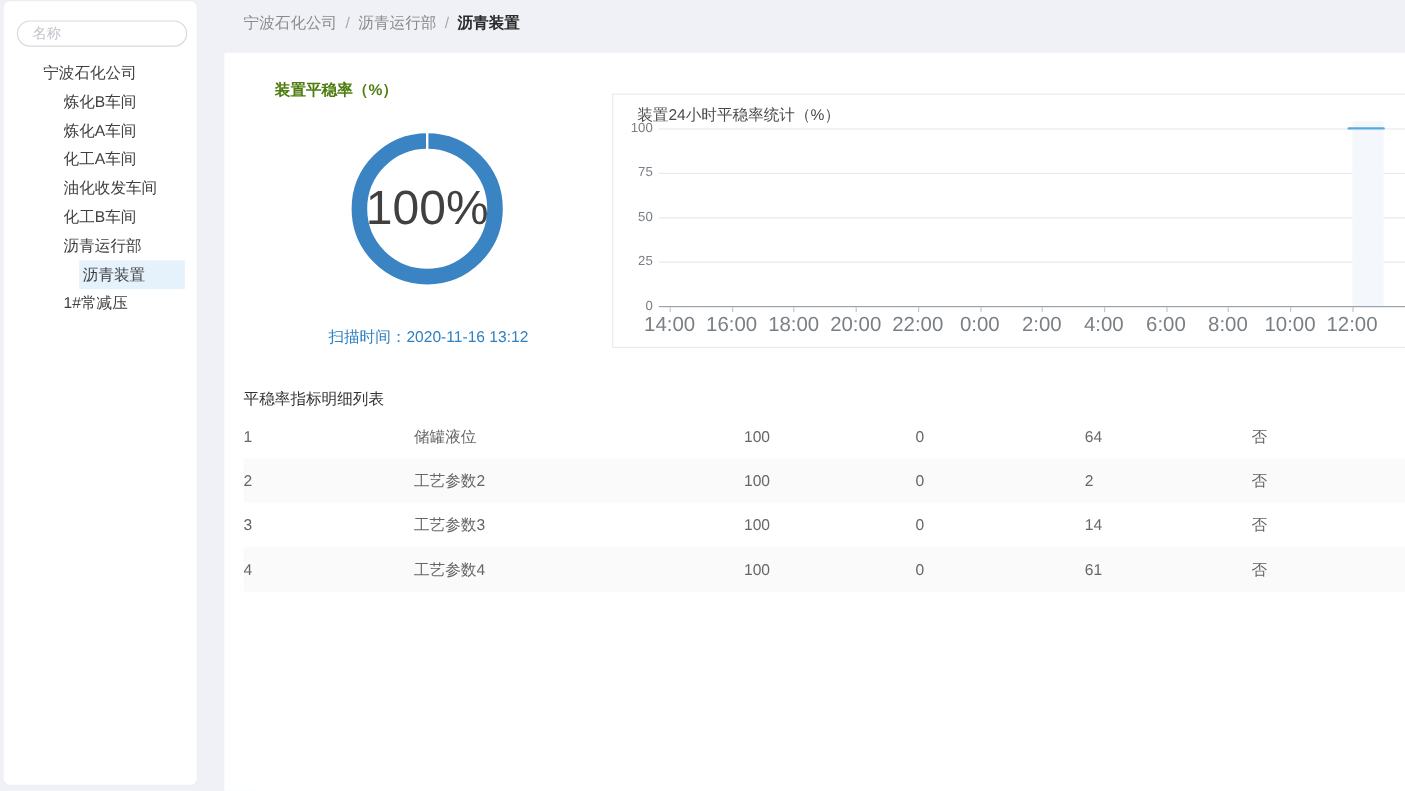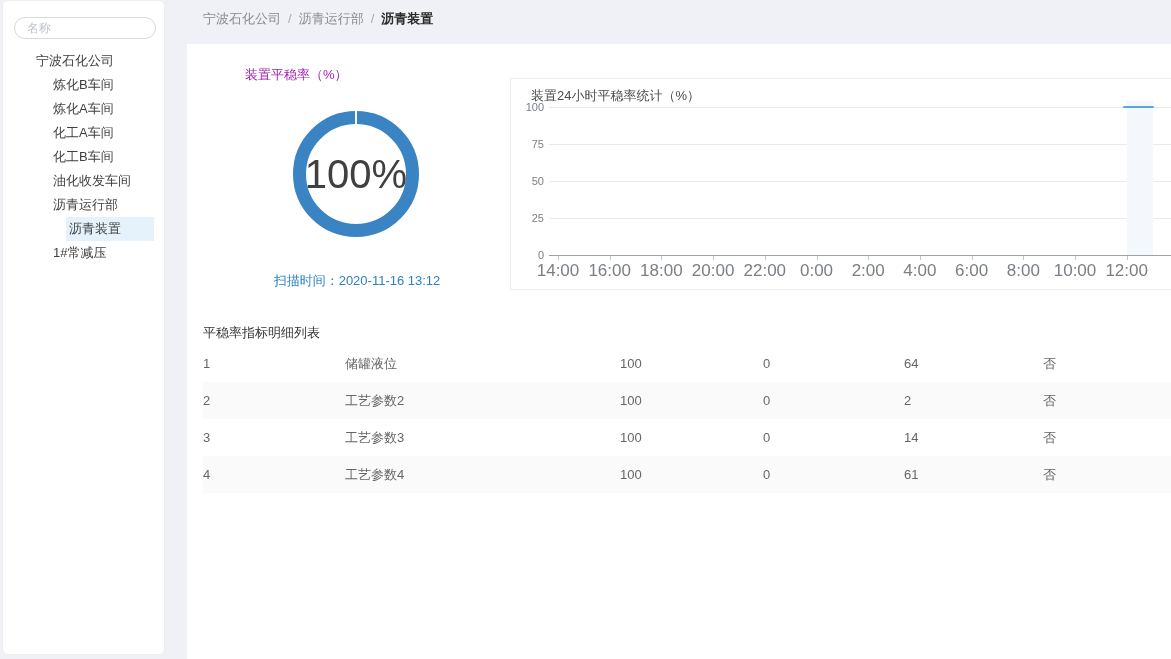--- a/index.html
+++ b/index.html
@@ -29,21 +29,21 @@
     color:#8b8b8b; white-space:nowrap; }
   .breadcrumb .crumb { color:#8b8b8b; cursor:pointer; }
   .breadcrumb .sep { margin:0 7px; color:#a9a9a9; }
   .breadcrumb .current { color:#2b2b2b; font-weight:600; }
 
   
   .card { position:absolute; left:187px; top:44px; width:984px; height:615px;
     background:#fff; overflow:hidden; }
 
   
-  .donut-title { position:absolute; left:58px; top:22px; color:#a21caf; }
+  .donut-title { position:absolute; left:42px; top:22px; color:#4d7c0f;font-weight:bold; }
   .donut-wrap { position:absolute; left:99px; top:60px; width:140px; height:140px; }
   .donut-value { position:absolute; left:99px; top:60px; width:140px; height:140px;
     display:flex; align-items:center; justify-content:center;
     font-size:40px; color:#404040; }
   .scan-line { position:absolute; left:20px; top:212px; width:300px;
     text-align:center; color:#2e81c3; font-size:13px;margin-top:16px; }
 
   
   .chart-box { position:absolute; left:323px; top:34px; right:-2px; height:212px;
     border:1px solid #ececec; background:#fff; }
@@ -89,24 +89,24 @@
       <div class="tree-item lv1">
         <div class="tree-inner"><span>炼化B车间</span></div>
       </div>
       <div class="tree-item lv1">
         <div class="tree-inner"><span>炼化A车间</span></div>
       </div>
       <div class="tree-item lv1">
         <div class="tree-inner"><span>化工A车间</span></div>
       </div>
       <div class="tree-item lv1">
+        <div class="tree-inner"><span>油化收发车间</span></div>
+      </div>
+      <div class="tree-item lv1">
         <div class="tree-inner"><span>化工B车间</span></div>
-      </div>
-      <div class="tree-item lv1">
-        <div class="tree-inner"><span>油化收发车间</span></div>
       </div>
       <div class="tree-item lv1">
         <div class="tree-inner"><span>沥青运行部</span></div>
       </div>
       <div class="tree-item lv2 selected">
         <div class="tree-inner"><span>沥青装置</span></div>
       </div>
       <div class="tree-item lv1">
         <div class="tree-inner"><span>1#常减压</span></div>
       </div>

